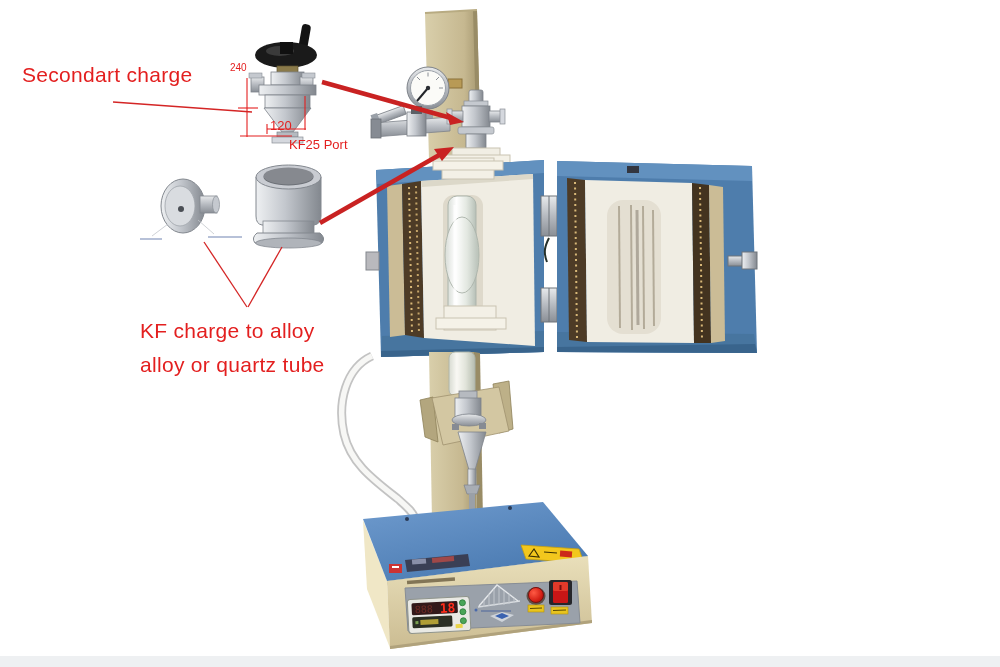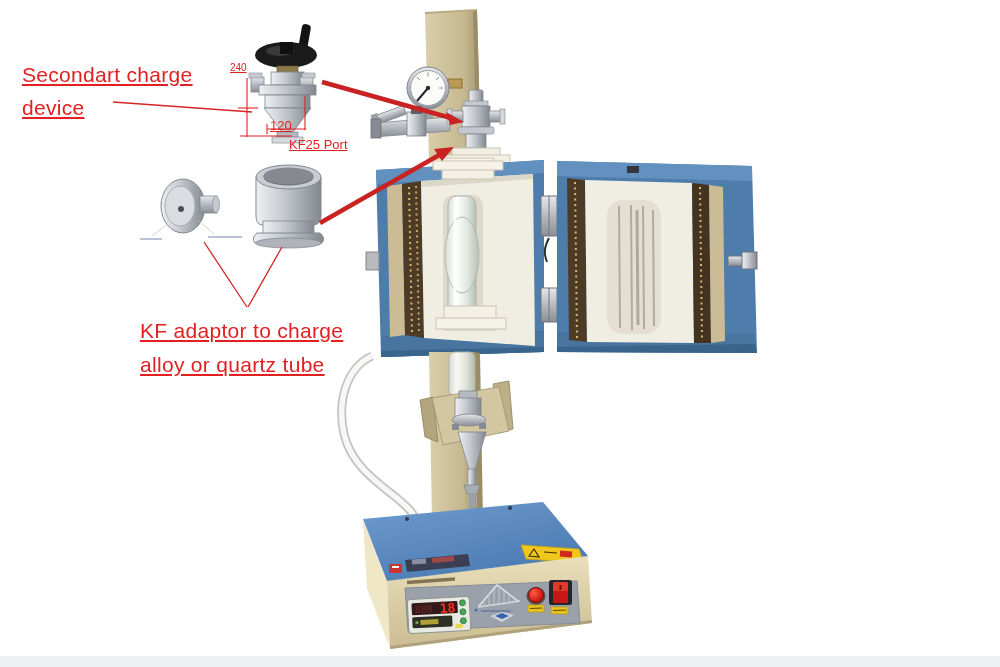--- a/index.html
+++ b/index.html
@@ -1,19 +1,19 @@
 <!DOCTYPE html>
 <html><head>
 <meta charset="utf-8">
 <style>
   html,body{margin:0;padding:0;background:#fff;}
   .scene{position:relative;width:1000px;height:667px;background:#ffffff;overflow:hidden;
          font-family:"Liberation Sans",sans-serif;}
   .scene svg{position:absolute;left:0;top:0;}
-  .red-label{position:absolute;color:#e31f1f;font-family:"Liberation Sans",sans-serif;text-decoration:underline;}
+  .red-label{position:absolute;color:#e31f1f;font-family:"Liberation Sans",sans-serif;}
   .label-lg{font-size:21px;line-height:33px;font-weight:500;letter-spacing:.3px;}
   .label-dim{font-size:10px;font-weight:500;}
   .label-tiny{font-size:13px;font-weight:500;}
 </style>
 </head>
 <body>
 
 <div class="scene">
 
 <svg width="1000" height="667" viewBox="0 0 1000 667">
@@ -334,25 +334,24 @@
     <polygon points="464,122 446,112 450,125" fill="#c92222"></polygon>
   </g>
   <g>
     <line x1="320" y1="223" x2="441" y2="154" stroke="#c92222" stroke-width="4.5"></line>
     <polygon points="454,147 434,149 442,161" fill="#c92222"></polygon>
   </g>
 </svg>
 
 <div class="red-label label-lg" style="left:22px;top:58px;width:230px;">
   <div>Secondart charge</div>
-  <div>device</div>
 </div>
 
 <div class="red-label label-lg" style="left:140px;top:314px;width:240px;line-height:34px;">
-  <div>KF adaptor to charge</div>
+  <div>KF charge to alloy</div>
   <div>alloy or quartz tube</div>
 </div>
 
 <div class="red-label label-dim" style="left:230px;top:62px;text-align:center;">240</div>
 
 <div class="red-label label-tiny" style="left:270px;top:118px;">120</div>
 
 <div class="red-label label-tiny" style="left:289px;top:137px;">KF25 Port</div>
 
 </div>

